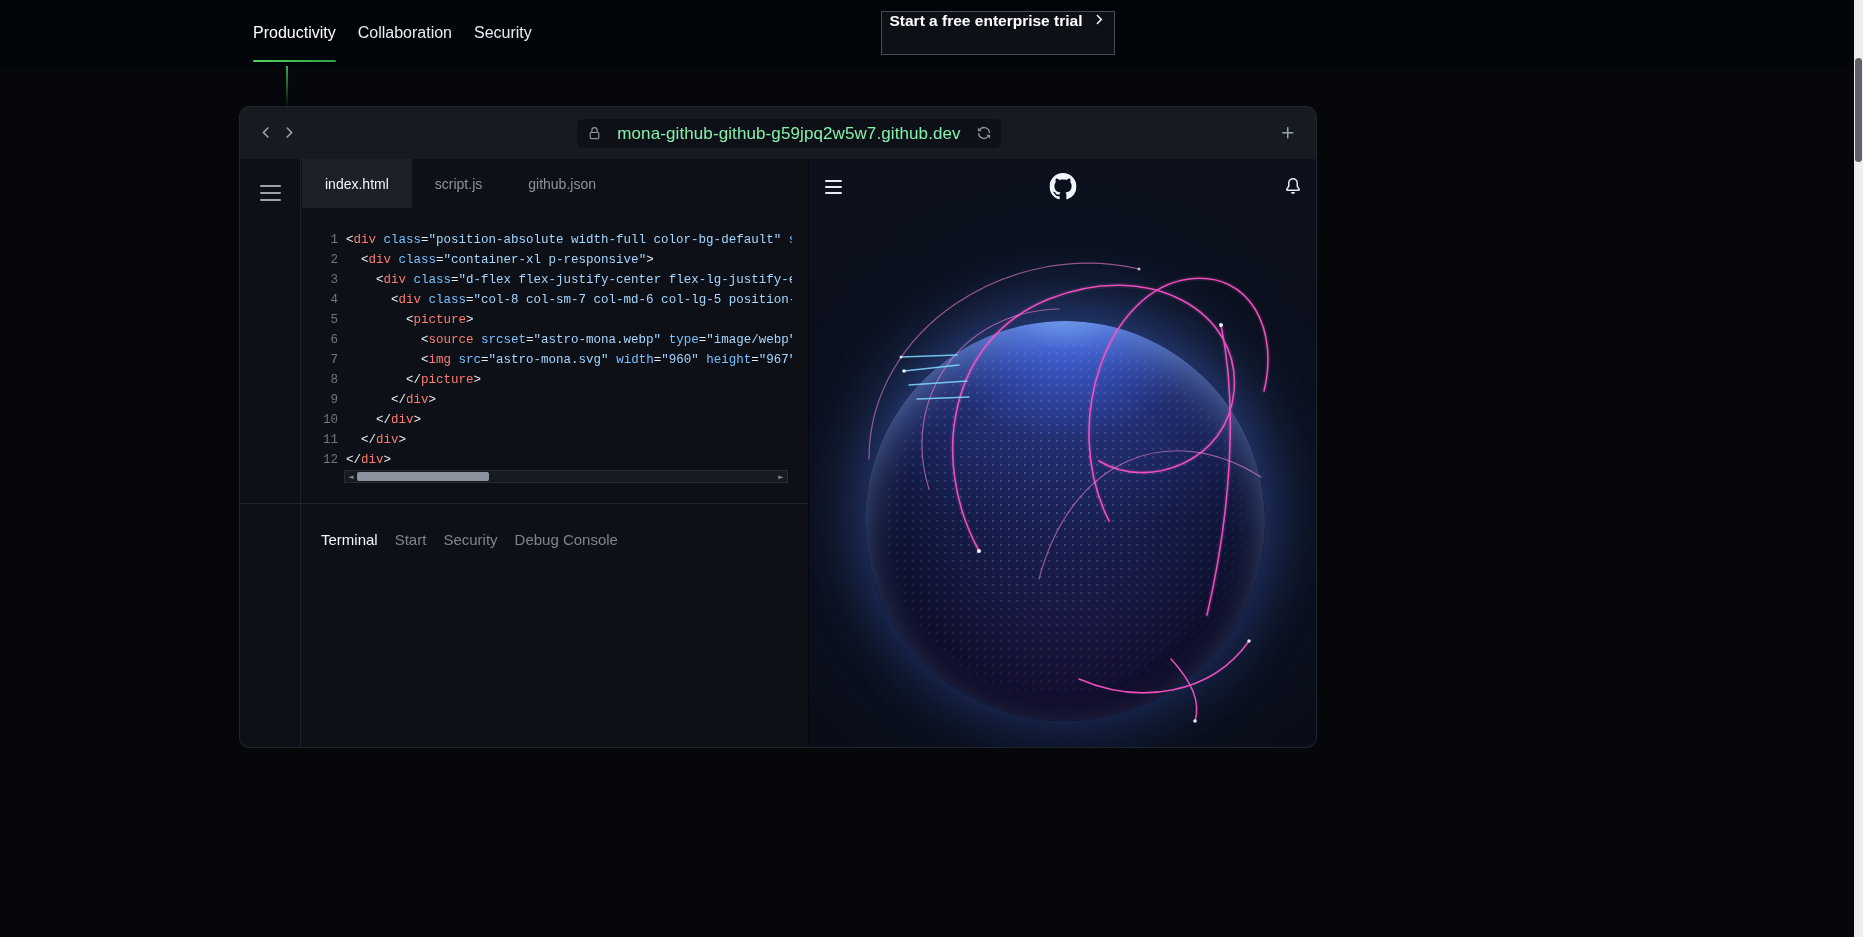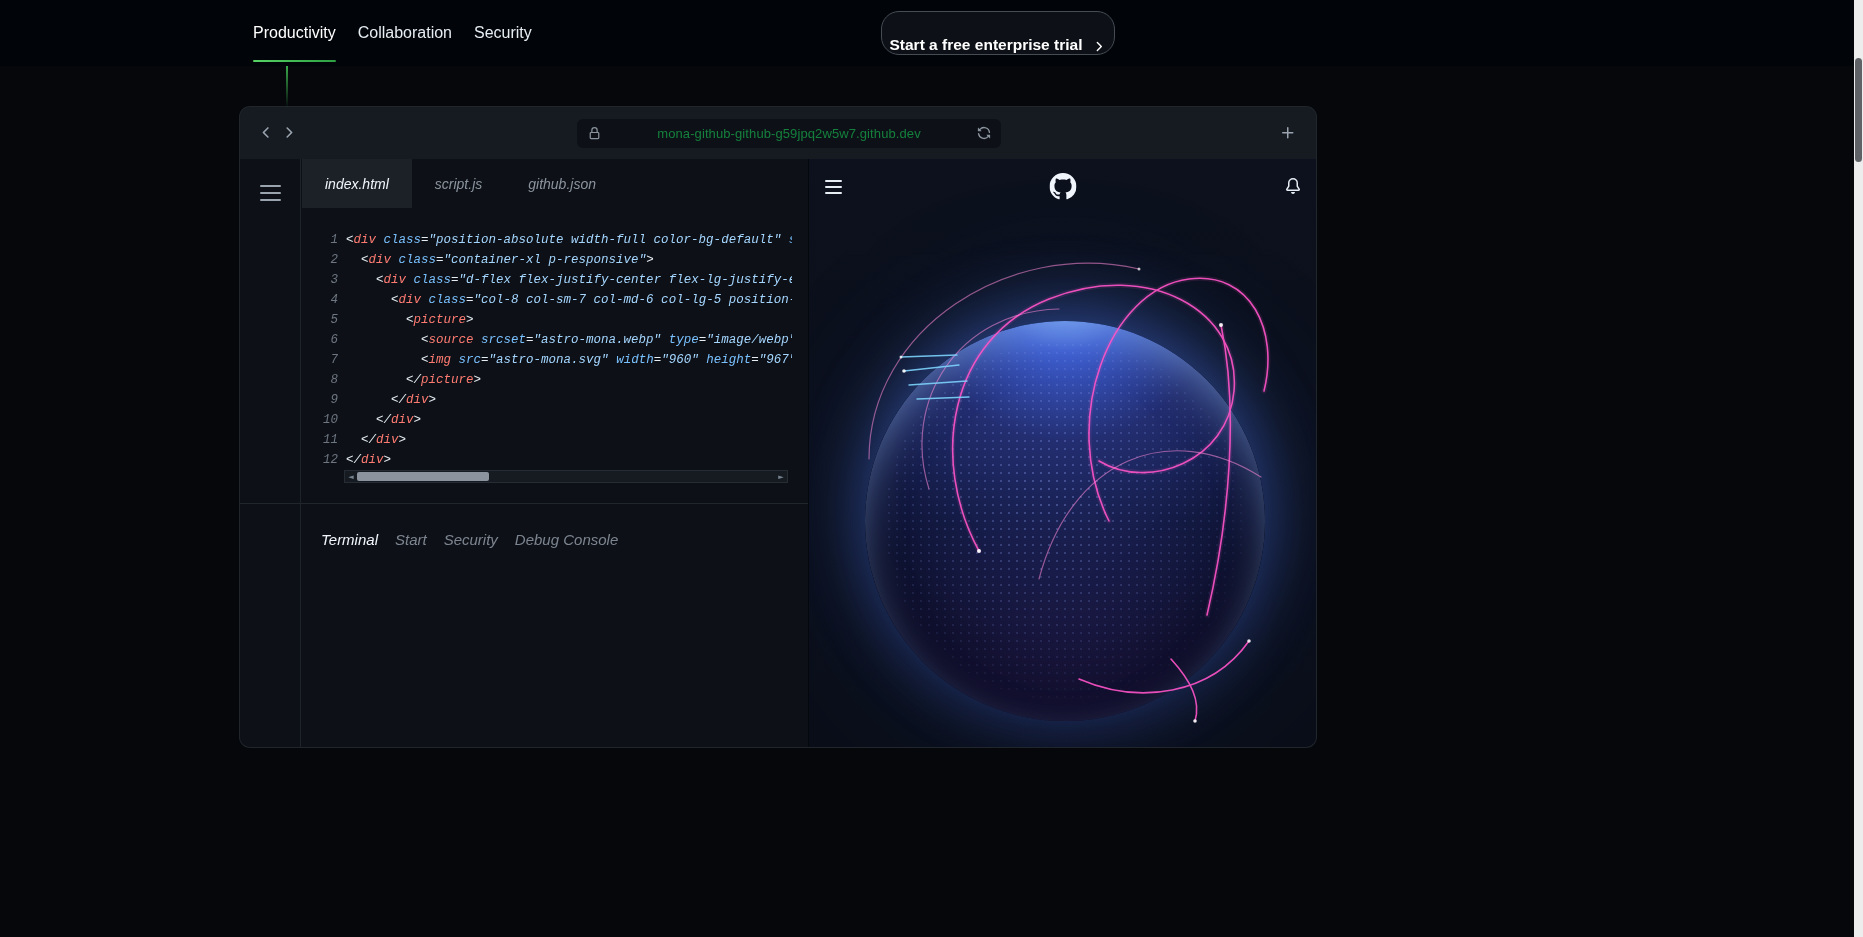--- a/index.html
+++ b/index.html
@@ -12,38 +12,38 @@
   .scroll-thumb { position:absolute; left:1px; right:1px; top:58px; height:104px; background:#5f6368; border-radius:4px; }
 
   
   .topnav { position:absolute; left:0; top:0; width:1855px; height:66px; background:#010409; z-index:10; }
   .nav-tabs { position:absolute; left:253px; top:0; height:66px; display:flex; gap:22px; }
   .nav-tab { position:relative; height:66px; display:flex; align-items:center; font-size:16px; color:#e6edf3; cursor:pointer; }
   .nav-tab.active { color:#ffffff; }
   .nav-tab.active::after { content:""; position:absolute; left:0; right:0; bottom:4px; height:2px; background:linear-gradient(90deg,#56d364,#2ea043); border-radius:2px; }
   .nav-beam { position:absolute; left:286px; top:62px; width:2px; height:46px; background:linear-gradient(180deg,#3fb950,rgba(63,185,80,0)); z-index:5; }
 
-  .btn { position:absolute; top:11px; height:44px; display:flex; align-items:flex-end; justify-content:center; gap:9px; border-radius:18px; font-size:15.5px; font-weight:700; font-family:"Liberation Sans",sans-serif; cursor:pointer; }
+  .btn { position:absolute; top:11px; height:44px; display:flex; align-items:flex-start; justify-content:center; gap:9px; border-radius:0; font-size:15.5px; font-weight:700; font-family:"Liberation Sans",sans-serif; cursor:pointer; }
   .btn-trial { left:881px; width:234px; background:#0d1117; border:1px solid #454c54; color:#ffffff; }
   .btn-signup { left:1123px; width:179px; background:#ffffff; border:1px solid #ffffff; color:#0d1117; }
   .btn svg { flex:0 0 auto; }
 
   
   .window { position:absolute; left:240px; top:107px; width:1076px; height:640px; background:#161b22; border-radius:10px; overflow:hidden; box-shadow:0 0 0 1px #21262d; }
   .chrome { position:relative; height:52px; background:#161b22; }
   .nav-arrow { position:absolute; top:17px; cursor:pointer; }
   .nav-arrow.back { left:17px; }
   .nav-arrow.fwd { left:40px; }
   .urlbar { position:absolute; left:337px; top:12px; width:424px; height:29px; background:#0d1117; border-radius:6px; display:flex; align-items:center; justify-content:center; cursor:text; }
   .urlbar .lock { position:absolute; left:11px; top:8px; }
-  .urlbar .url-text { color:#15803d; font-size:13px; letter-spacing:.1px; }
+  .urlbar .url-text { color:#86efac; font-size:17px; letter-spacing:.1px; }
   .urlbar .refresh { position:absolute; right:10px; top:7px; cursor:pointer; }
   .plus-icon { position:absolute; right:20px; top:18px; cursor:pointer; }
 
-  .content { position:absolute; left:0; top:52px; right:0; bottom:0; display:flex;font-style:italic; }
+  .content { position:absolute; left:0; top:52px; right:0; bottom:0; display:flex; }
 
   
   .editor { position:relative; width:568px; background:#0d1117; flex:0 0 auto; }
   .rail { position:absolute; left:0; top:0; bottom:0; width:61px; border-right:1px solid #1d232b; }
   .hamb { position:absolute; left:20px; top:26px; width:21px; cursor:pointer; }
   .hamb span { display:block; height:2px; background:#9aa4af; margin-bottom:5px; border-radius:1px; }
   .hamb span:last-child { margin-bottom:0; }
 
   .filetabs { position:absolute; left:62px; top:0; height:49px; display:flex; }
   .filetab { height:49px; display:flex; align-items:center; padding:0 23px; font-size:14px; color:#8b949e; cursor:pointer; }

